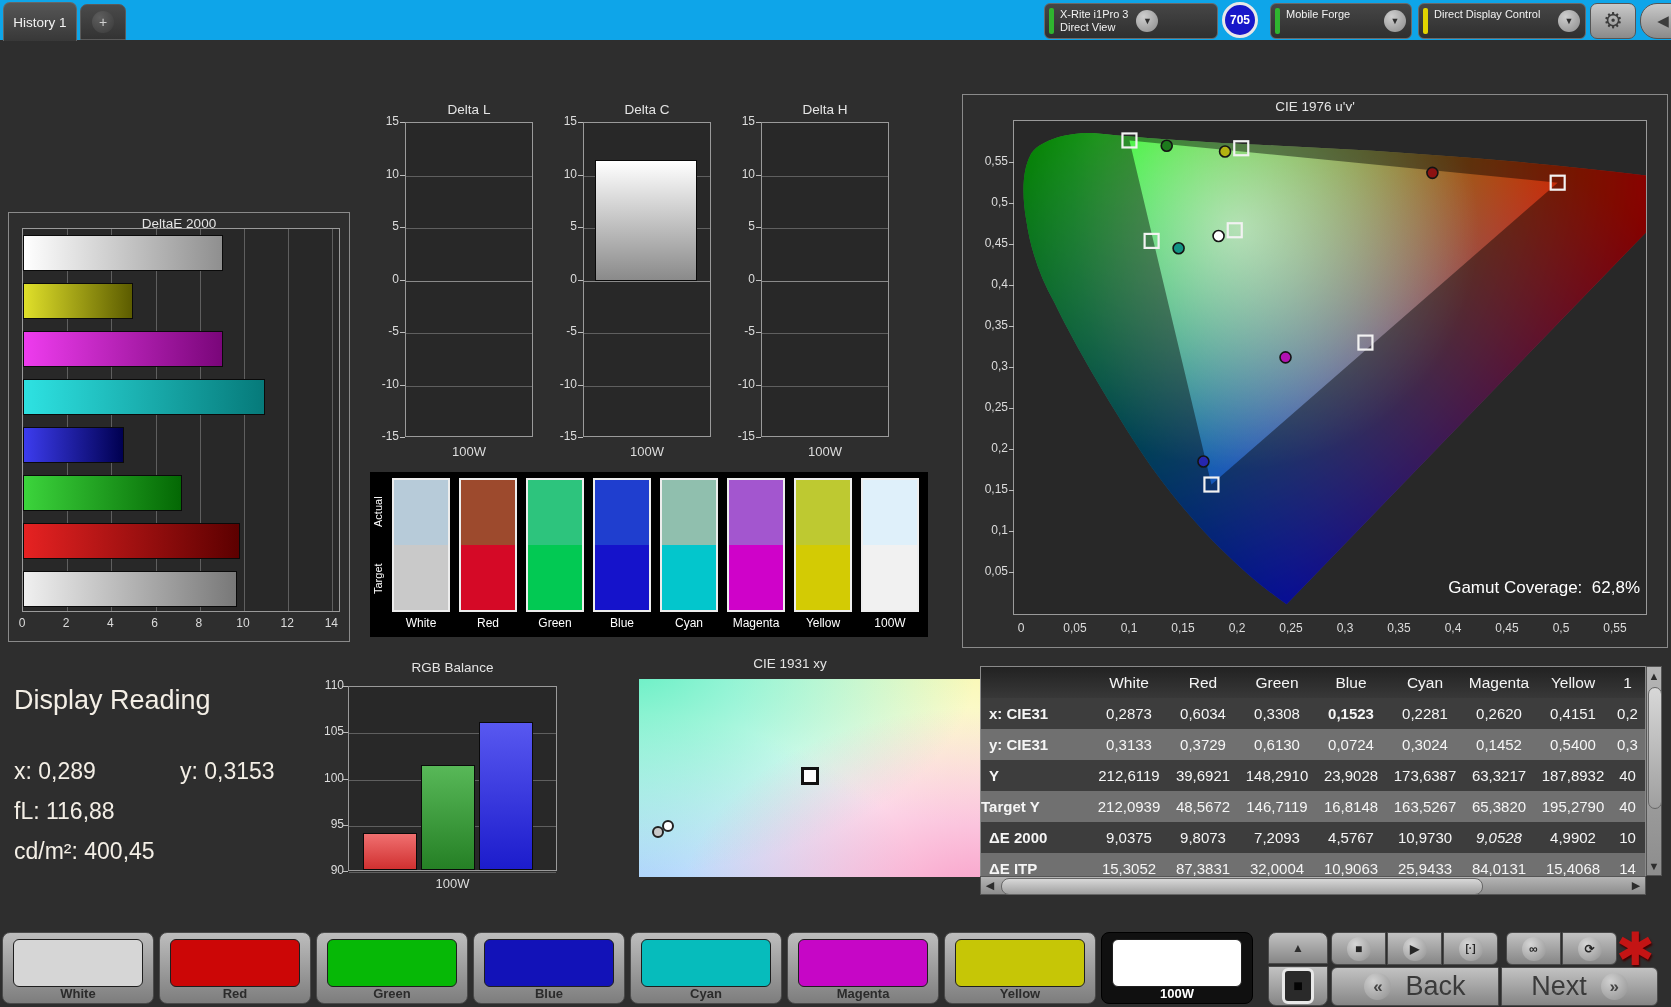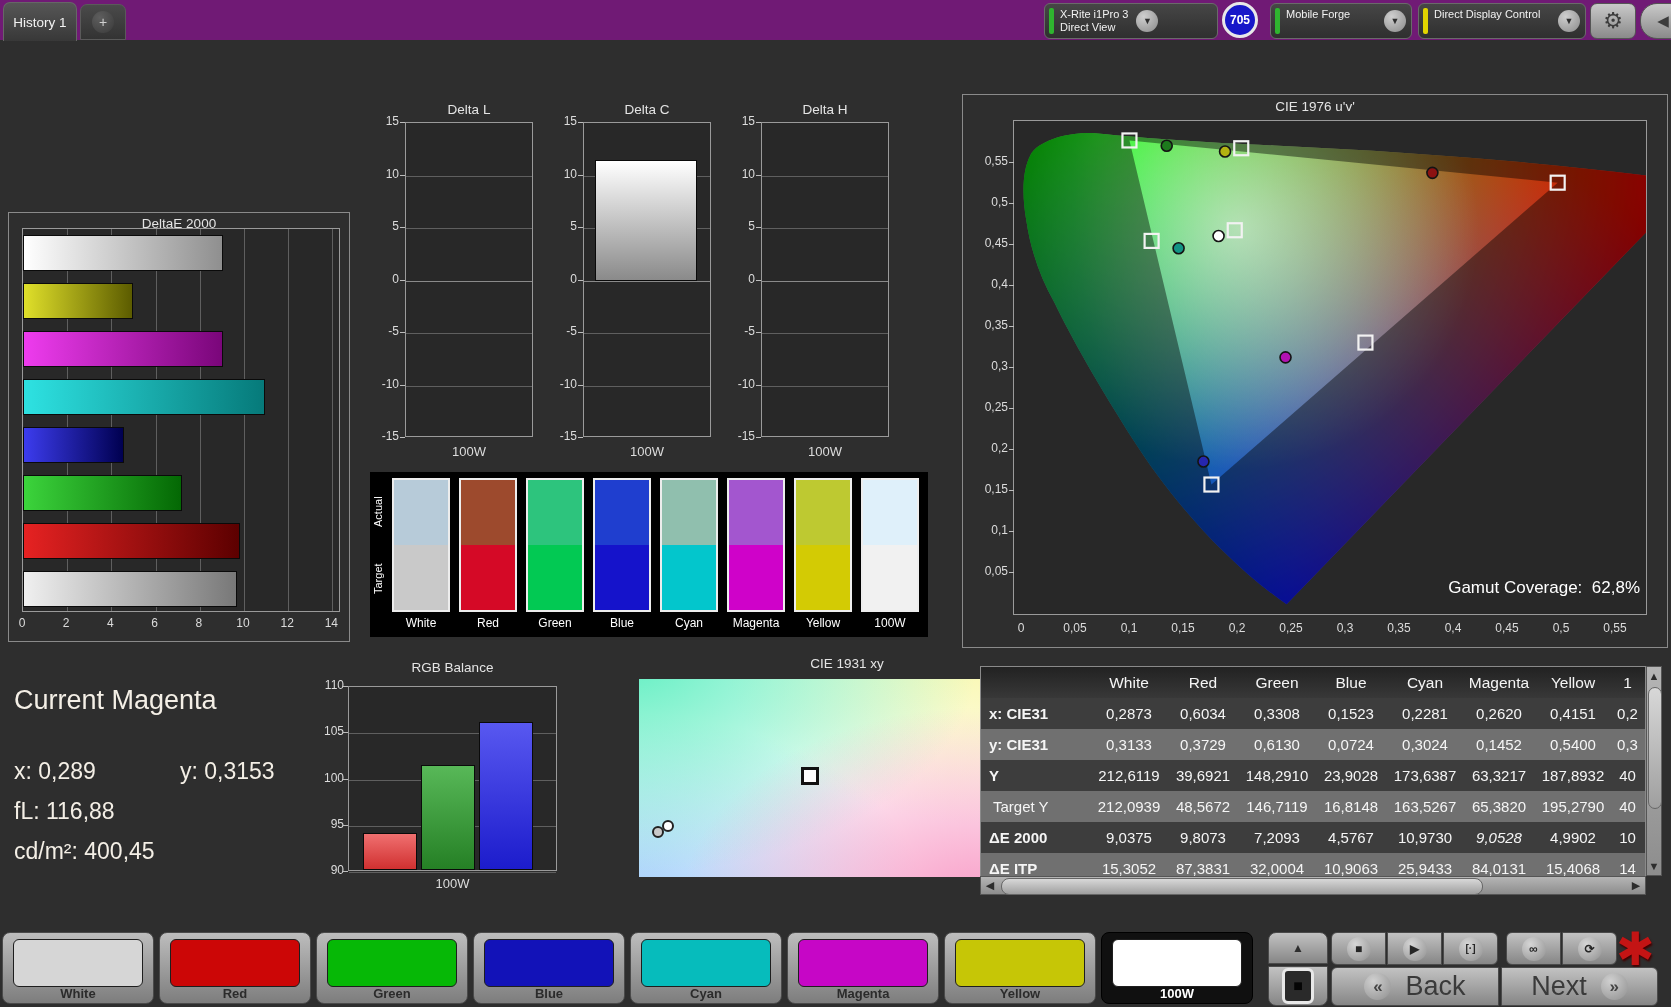--- a/index.html
+++ b/index.html
@@ -1,19 +1,19 @@
 <!DOCTYPE html>
 <html><head>
 <meta charset="utf-8">
 <style>
   html,body{margin:0;padding:0;background:#1c1c1c;}
   #app{position:relative;width:1671px;height:1007px;background:#2e2e2e;overflow:hidden;
        font-family:"Liberation Sans",sans-serif;color:#e8e8e8;}
   
-  #topbar{position:absolute;left:0;top:0;width:1671px;height:40px;background:#701a75;}
+  #topbar{position:absolute;left:0;top:0;width:1671px;height:40px;background:#0ea5e9;}
   .tab{position:absolute;left:3px;top:2px;width:72px;height:38px;background:linear-gradient(#565656,#383838);
        border:1px solid #666;border-bottom:none;border-radius:7px 7px 0 0;color:#f2f2f2;font-size:13.5px;
        display:flex;align-items:center;justify-content:center;}
   .addtab{position:absolute;left:80px;top:4px;width:44px;height:34px;background:linear-gradient(#4a4a4a,#333);
        border:1px solid #5a5a5a;border-radius:7px 7px 0 0;display:flex;align-items:center;justify-content:center;}
   .addtab .circ{width:22px;height:22px;border-radius:50%;background:radial-gradient(circle at 35% 30%,#5e5e5e,#3a3a3a);
        color:#cfcfcf;font-size:14px;display:flex;align-items:center;justify-content:center;}
   .drop{position:absolute;top:3px;height:34px;background:linear-gradient(#464646,#2f2f2f);border:1px solid #6a6a6a;
        border-radius:6px;display:flex;align-items:center;}
   .stripe{width:5px;height:26px;border-radius:2px;margin:0 6px 0 4px;}
@@ -231,21 +231,21 @@
           <circle cx="189.44" cy="340.48" r="5.5" fill="#2626ae" stroke="#141414" stroke-width="1.6"></circle>
         </g>
     </svg>
   </div>
   <div id="cie76-ylabels"></div>
   <div id="cie76-xlabels"></div>
   <div id="coverage">
     <span>Gamut Coverage:</span>&nbsp;&nbsp;<span>62,8%</span>
   </div>
 
-  <div id="cr-title">Current Magenta</div>
+  <div id="cr-title">Display Reading</div>
   <div class="cr-line" style="left:14px;top:758px;">x: 0,289</div>
   <div class="cr-line" style="left:180px;top:758px;">y: 0,3153</div>
   <div class="cr-line" style="left:14px;top:798px;">fL: 116,88</div>
   <div class="cr-line" style="left:14px;top:838px;">cd/m²: 400,45</div>
 
   <div class="chart-title" style="left:348px;top:660px;width:209px;">RGB Balance</div>
   <div id="rgb-plot" class="plot" style="left:348px;top:686px;width:209px;height:185px;">
       <div class="grid-h" style="top: 46.25px;"></div>
       <div class="grid-h" style="top: 92.5px;"></div>
       <div class="grid-h" style="top: 138.75px;"></div>
@@ -256,21 +256,21 @@
     </div>
   <div id="rgb-ylabels">
       <div class="tick" style="left: 314px; top: 678px; width: 30px; text-align: right;">110</div>
       <div class="tick" style="left: 314px; top: 724.25px; width: 30px; text-align: right;">105</div>
       <div class="tick" style="left: 314px; top: 770.5px; width: 30px; text-align: right;">100</div>
       <div class="tick" style="left: 314px; top: 816.75px; width: 30px; text-align: right;">95</div>
       <div class="tick" style="left: 314px; top: 863px; width: 30px; text-align: right;">90</div>
     </div>
   <div class="tick" style="left:348px;top:876px;width:209px;text-align:center;font-size:13px;">100W</div>
 
-  <div class="chart-title" style="left:676px;top:656px;width:342px;">CIE 1931 xy</div>
+  <div class="chart-title" style="left:619px;top:656px;width:342px;">CIE 1931 xy</div>
   <div id="cie31-field" style="position:absolute;left:639px;top:679px;width:342px;height:198px;
        background:
         radial-gradient(ellipse at 100% 115%, rgba(248,150,195,.95), rgba(248,150,195,0) 62%),
         radial-gradient(ellipse at -5% -10%, rgba(88,238,190,.95), rgba(88,238,190,0) 70%),
         radial-gradient(ellipse at 105% -15%, rgba(248,246,160,.9), rgba(248,246,160,0) 55%),
         radial-gradient(ellipse at -5% 115%, rgba(150,200,250,.9), rgba(150,200,250,0) 60%),
         #ffffff;">
       <div style="position: absolute; left: calc(50% - 9px); top: calc(49% - 9px); width: 18px; height: 18px; border: 3px solid rgb(17, 17, 17); background: rgb(253, 253, 253); box-sizing: border-box;"></div>
       <div style="position: absolute; left: calc(8.5% - 6px); top: calc(74% - 6px); width: 12px; height: 12px; border-radius: 50%; border: 2px solid rgb(34, 34, 34); background: rgb(255, 255, 255); box-sizing: border-box;"></div>
       <div style="position: absolute; left: calc(5.5% - 6px); top: calc(77.5% - 6px); width: 12px; height: 12px; border-radius: 50%; border: 2px solid rgb(34, 34, 34); background: rgb(201, 201, 201); box-sizing: border-box;"></div>
@@ -286,21 +286,21 @@
         <div class="tcell" style="width: 74px; font-size: 15.5px;">Cyan</div>
         <div class="tcell" style="width: 74px; font-size: 15.5px;">Magenta</div>
         <div class="tcell" style="width: 74px; font-size: 15.5px;">Yellow</div>
         <div class="tcell" style="width: 35px; font-size: 15.5px;">1</div>
       </div>
       <div class="trow" style="height: 31px; background: rgb(61, 61, 61);">
         <div class="tcell" style="width: 111px; font-weight: bold; justify-content: flex-start; padding-left: 8px; box-sizing: border-box;">x: CIE31</div>
         <div class="tcell" style="width: 74px;">0,2873</div>
         <div class="tcell" style="width: 74px;">0,6034</div>
         <div class="tcell" style="width: 74px;">0,3308</div>
-        <div class="tcell" style="width: 74px;">0,1523</div>
+        <div class="tcell" style="width: 74px; font-weight: bold;">0,1523</div>
         <div class="tcell" style="width: 74px;">0,2281</div>
         <div class="tcell" style="width: 74px;">0,2620</div>
         <div class="tcell" style="width: 74px;">0,4151</div>
         <div class="tcell" style="width: 35px;">0,2</div>
       </div>
       <div class="trow" style="height: 31px; background: rgb(112, 112, 112);">
         <div class="tcell" style="width: 111px; font-weight: bold; justify-content: flex-start; padding-left: 8px; box-sizing: border-box;">y: CIE31</div>
         <div class="tcell" style="width: 74px;">0,3133</div>
         <div class="tcell" style="width: 74px;">0,3729</div>
         <div class="tcell" style="width: 74px;">0,6130</div>
@@ -315,21 +315,21 @@
         <div class="tcell" style="width: 74px;">212,6119</div>
         <div class="tcell" style="width: 74px;">39,6921</div>
         <div class="tcell" style="width: 74px;">148,2910</div>
         <div class="tcell" style="width: 74px;">23,9028</div>
         <div class="tcell" style="width: 74px;">173,6387</div>
         <div class="tcell" style="width: 74px;">63,3217</div>
         <div class="tcell" style="width: 74px;">187,8932</div>
         <div class="tcell" style="width: 35px;">40</div>
       </div>
       <div class="trow" style="height: 31px; background: rgb(112, 112, 112);">
-        <div class="tcell" style="width: 111px; font-weight: normal; justify-content: flex-start; padding-left: 12px; box-sizing: border-box;">Target Y</div>
+        <div class="tcell" style="width: 111px; font-weight: bold; justify-content: flex-start; padding-left: 0; box-sizing: border-box;">Target Y</div>
         <div class="tcell" style="width: 74px;">212,0939</div>
         <div class="tcell" style="width: 74px;">48,5672</div>
         <div class="tcell" style="width: 74px;">146,7119</div>
         <div class="tcell" style="width: 74px;">16,8148</div>
         <div class="tcell" style="width: 74px;">163,5267</div>
         <div class="tcell" style="width: 74px;">65,3820</div>
         <div class="tcell" style="width: 74px; text-align: right;">195,2790</div>
         <div class="tcell" style="width: 35px;">40</div>
       </div>
       <div class="trow" style="height: 31px; background: rgb(61, 61, 61);">

